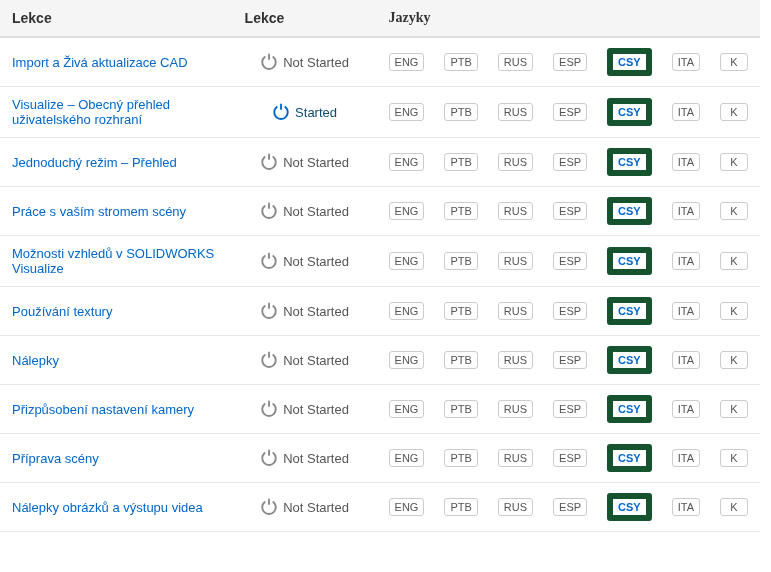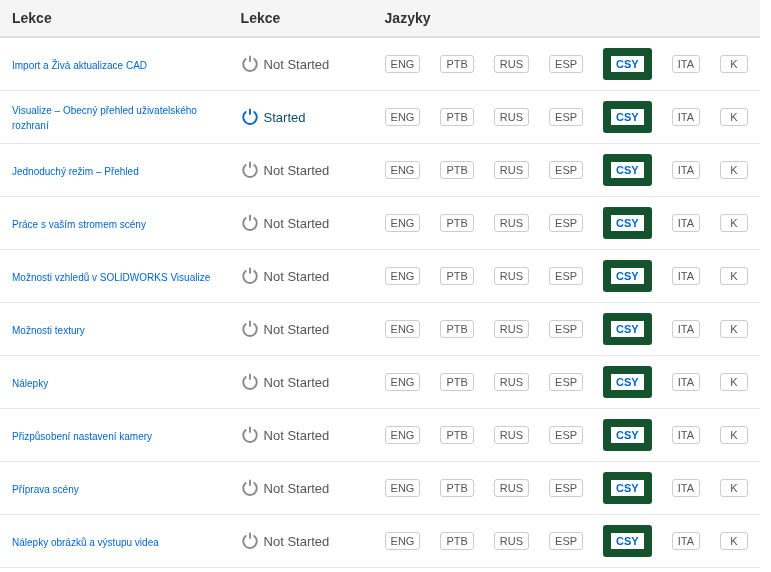--- a/index.html
+++ b/index.html
@@ -27,28 +27,29 @@
     tbody tr {
       border-bottom: 1px solid #e8e8e8;
     }
     td {
       padding: 10px 12px;
       vertical-align: middle;
     }
     .lesson-link {
       color: #0066cc;
       text-decoration: none;
-      font-size: 10px;
+      font-size: 13px;
     }
     .status-cell {
       white-space: nowrap;
       display: flex;
       align-items: center;
       gap: 5px;
       min-width: 120px;
+      justify-content: center;
     }
     .power-icon {
       display: inline-block;
       width: 18px;
       height: 18px;
       position: relative;
     }
     .power-icon svg {
       width: 18px;
       height: 18px;
@@ -69,36 +70,36 @@
       border: 1px solid #ccc;
       border-radius: 3px;
       font-size: 11px;
       color: #555;
       background: #fff;
       cursor: pointer;
       text-align: center;
       min-width: 28px;
     }
     .lang-btn.highlighted {
-      border: 8px solid #14532d;
+      border: 6px solid #14532d;
       color: #0066cc;
       font-weight: bold;
     }
     .started-status {
       color: #0c4a6e;
     }
     td.status-td {
       min-width: 130px;
     }
     td.lang-td {
       min-width: 360px;
     }
     thead th:nth-child(1) { width: 300px; }
     thead th:nth-child(2) { width: 130px; }
-    thead th:nth-child(3) { width: 341px; }
+    thead th:nth-child(3) { width: 341px; font-family: Liberation Serif, serif; }
   </style>
 </head>
 <body>
 
 <table>
   <thead>
     <tr>
       <th>Lekce</th>
       <th>Lekce</th>
       <th>Jazyky</th>
@@ -214,21 +215,21 @@
             <span class="lang-btn">PTB</span>
             <span class="lang-btn">RUS</span>
             <span class="lang-btn">ESP</span>
             <span class="lang-btn highlighted">CSY</span>
             <span class="lang-btn">ITA</span>
             <span class="lang-btn">K</span>
           </div>
         </td>
       </tr>
       <tr>
-        <td><a href="#" class="lesson-link">Možnosti textury</a></td>
+        <td><a href="#" class="lesson-link">Používání textury</a></td>
         <td class="status-td">
           <div class="status-cell">
             <span class="power-icon"><svg viewBox="0 0 24 24" fill="none" stroke="#888" stroke-width="2.5" stroke-linecap="round" stroke-linejoin="round">
     <path d="M12 2v6"></path>
     <path d="M6.3 5.3a9 9 0 1 0 11.4 0"></path>
   </svg></span>
             <span class="status-text">Not Started</span>
           </div>
         </td>
         <td class="lang-td">

